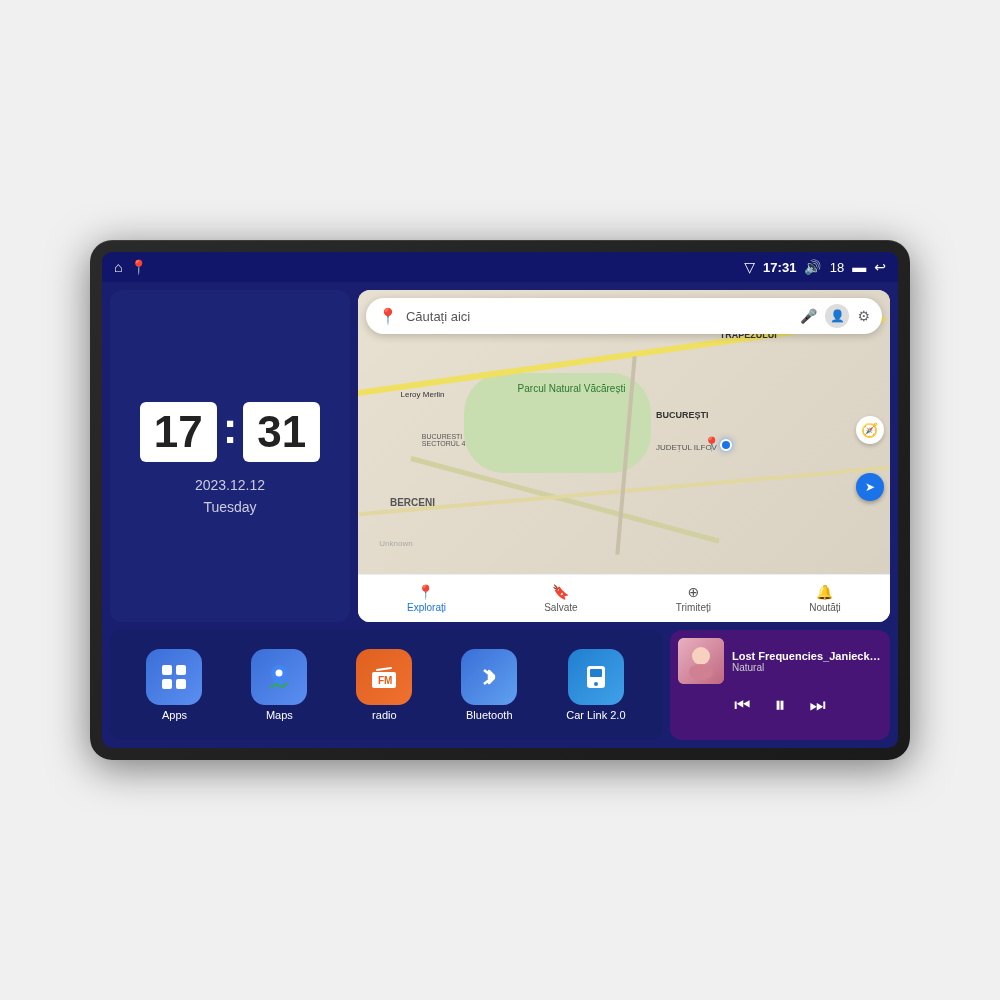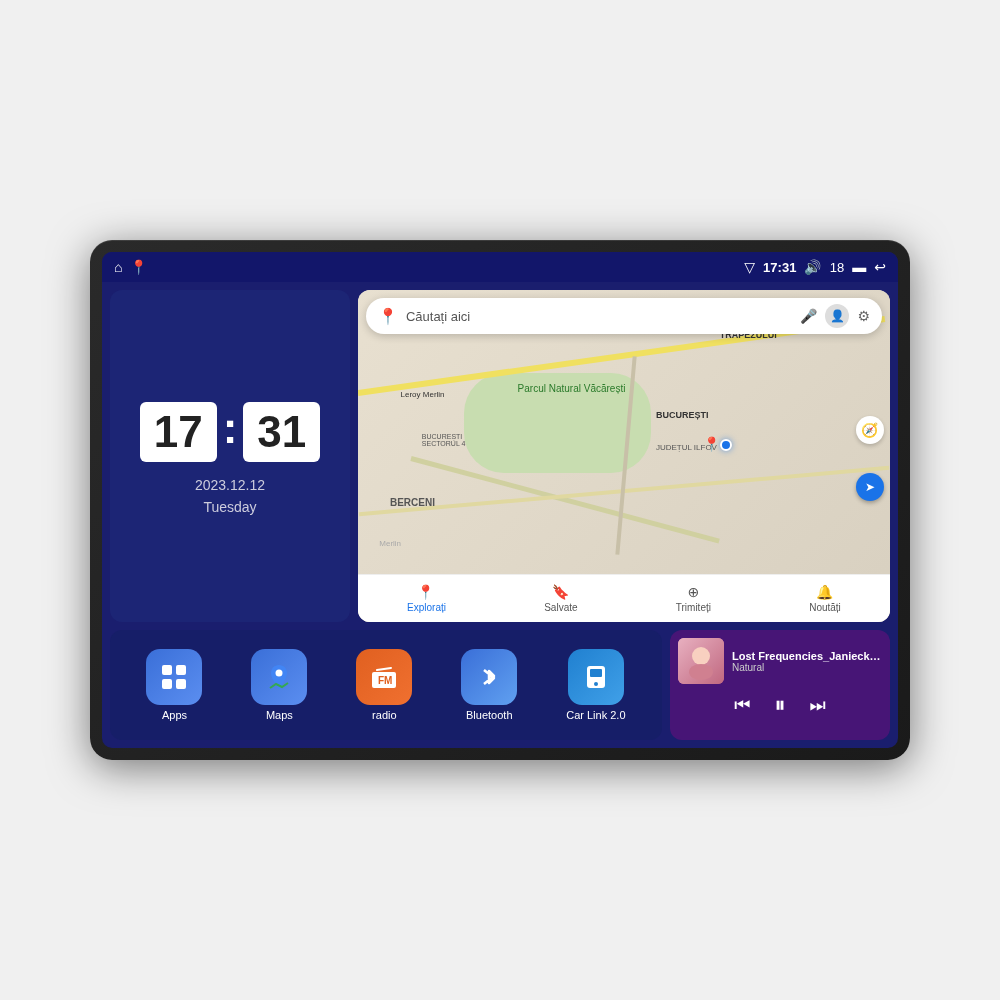--- a/index.html
+++ b/index.html
@@ -335,21 +335,21 @@
 
             <div style="position:absolute;top:45%;left:68%;width:12px;height:12px;border-radius:50%;background:#1a73e8;border:2px solid white;box-shadow:0 0 6px rgba(26,115,232,0.6);"></div>
 
             <div style="position:absolute;top:12%;left:68%;font-size:9px;font-weight:bold;color:#333;">TRAPEZULUI</div>
             <div style="position:absolute;top:36%;left:56%;font-size:9px;font-weight:bold;color:#333;">BUCUREȘTI</div>
             <div style="position:absolute;top:46%;left:56%;font-size:8px;color:#555;">JUDEȚUL ILFOV</div>
             <div style="position:absolute;top:58%;left:6%;font-size:10px;font-weight:bold;color:#555;margin-top:14px;">BERCENI</div>
             <div style="position:absolute;top:28%;left:30%;font-size:10px;color:#2a7a2a;white-space:nowrap;">Parcul Natural Văcărești</div>
             <div style="position:absolute;top:30%;left:8%;font-size:8px;color:#333;">Leroy Merlin</div>
             <div style="position:absolute;top:43%;left:12%;font-size:7px;color:#555;">BUCUREȘTI<br>SECTORUL 4</div>
-            <div style="position:absolute;top:75%;left:4%;font-size:8px;color:#aaa;">Merlin</div>
+            <div style="position:absolute;top:75%;left:4%;font-size:8px;color:#aaa;">Unknown</div>
 
             <div style="position:absolute;top:44%;left:65%;color:#1a73e8;font-size:14px;">📍</div>
 
             <div style="position:absolute;top:38%;right:6px;width:28px;height:28px;border-radius:50%;background:white;display:flex;align-items:center;justify-content:center;font-size:14px;box-shadow:0 2px 4px rgba(0,0,0,0.2);">🧭</div>
 
             <div style="position:absolute;top:55%;right:6px;width:28px;height:28px;border-radius:50%;background:#1a73e8;display:flex;align-items:center;justify-content:center;font-size:12px;color:white;box-shadow:0 2px 4px rgba(0,0,0,0.3);">➤</div>
           </div>
 
           <div class="map-search-bar">
             <span class="map-pin-icon">📍</span>

